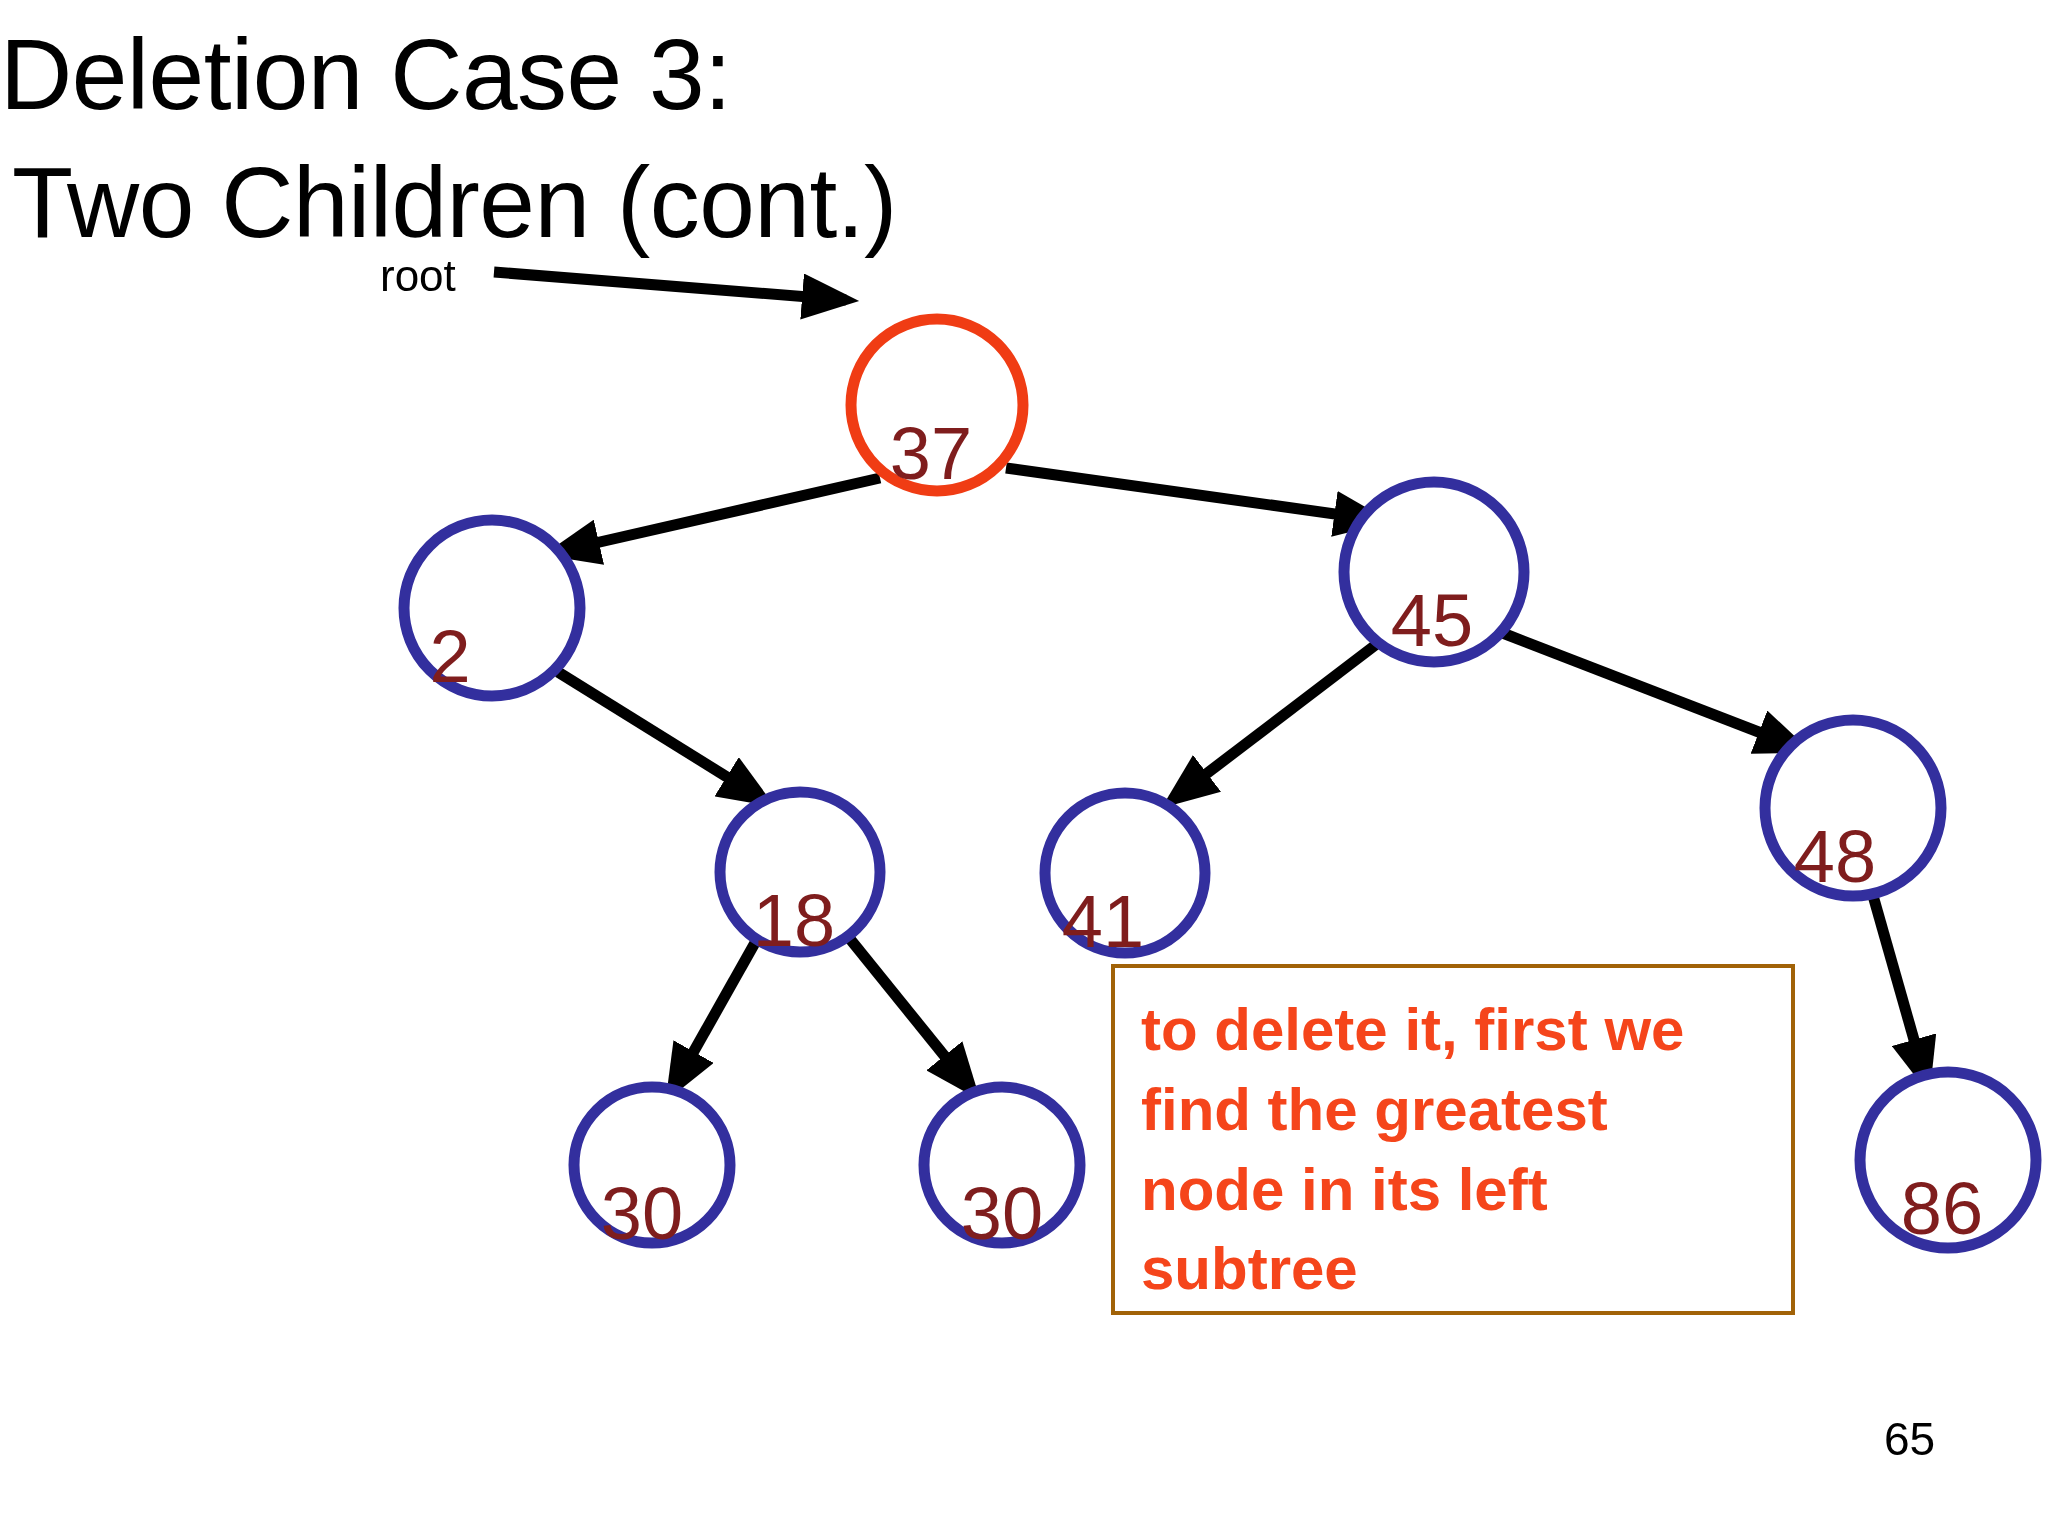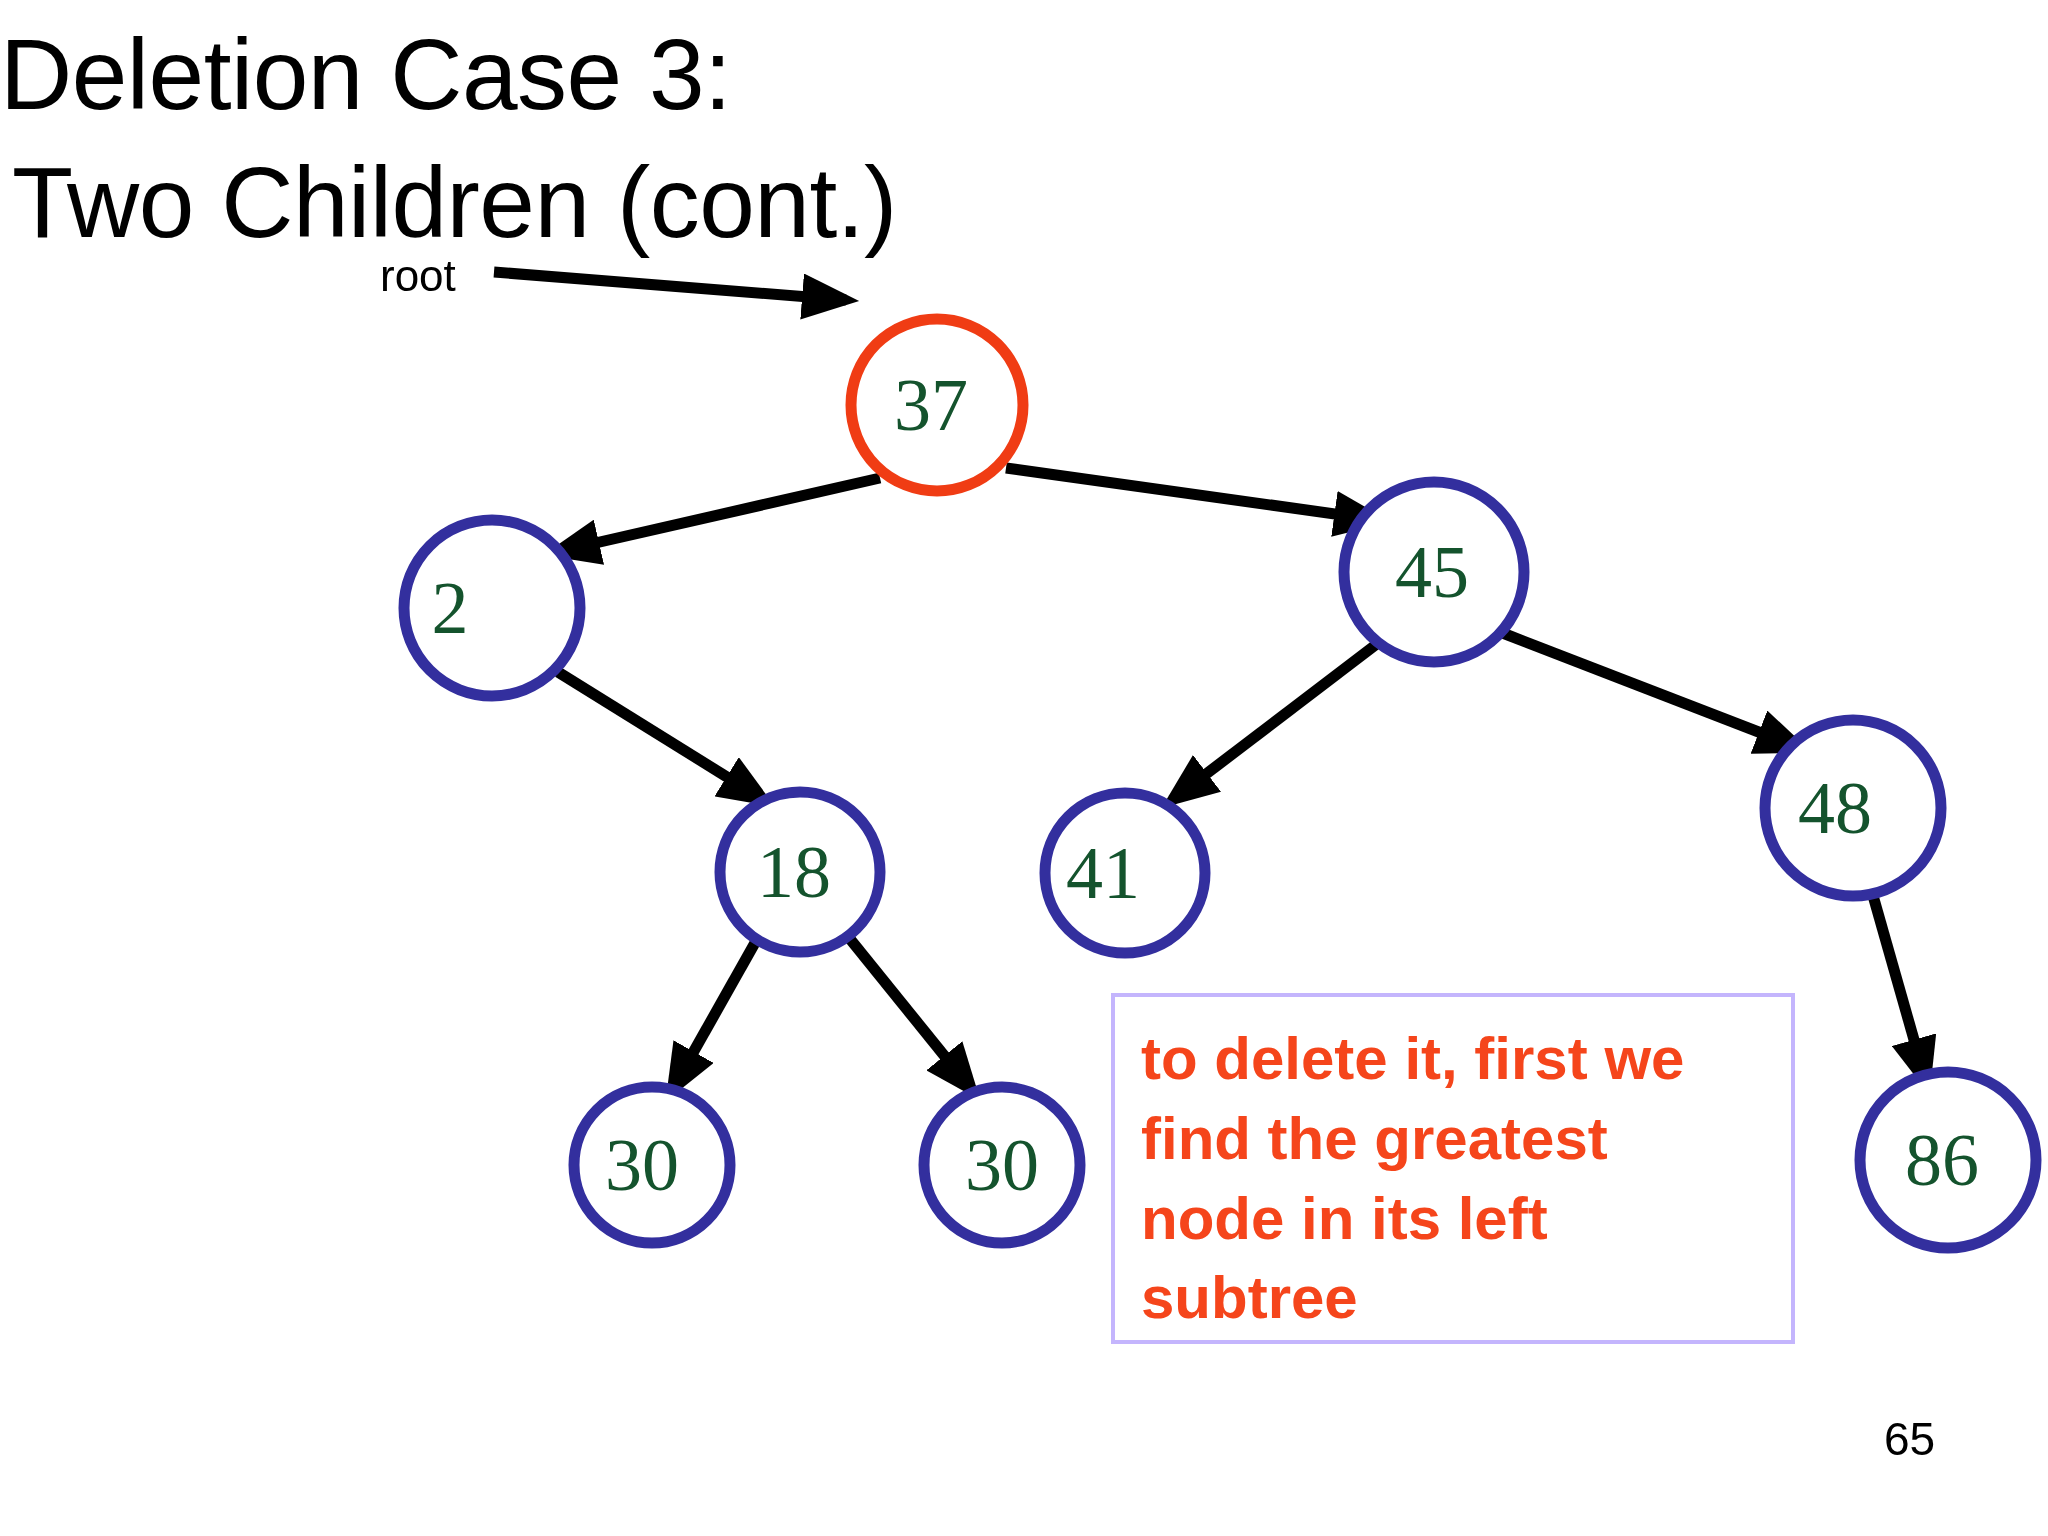--- a/index.html
+++ b/index.html
@@ -35,44 +35,45 @@
   #tree-svg {
     position: absolute;
     left: 0;
     top: 0;
     width: 2048px;
     height: 1536px;
   }
 
   .node-label {
     position: absolute;
-    font-family: Liberation Serif, serif;
+    font-family: Liberation Sans, sans-serif;
     font-size: 74px;
-    color: #14532d;
+    color: #7f1d1d;
     white-space: nowrap;
     transform: translate(-50%, -50%);
+    margin-top: 48px;
   }
 
   #root-label {
     position: absolute;
     left: 380px;
     top: 251px;
     font-family: "Liberation Sans", sans-serif;
     font-size: 44px;
     color: #000000;
     white-space: nowrap;
   }
 
   #annotation-box {
     position: absolute;
     left: 1111px;
-    top: 993px;
+    top: 964px;
     width: 684px;
     height: 351px;
-    border: 4px solid #c4b5fd;
+    border: 4px solid #a16207;
     box-sizing: border-box;
     background: transparent;
   }
   #annotation-text {
     position: absolute;
     left: 26px;
     top: 22px;
     width: 620px;
     font-family: "Liberation Sans", sans-serif;
     font-weight: bold;

